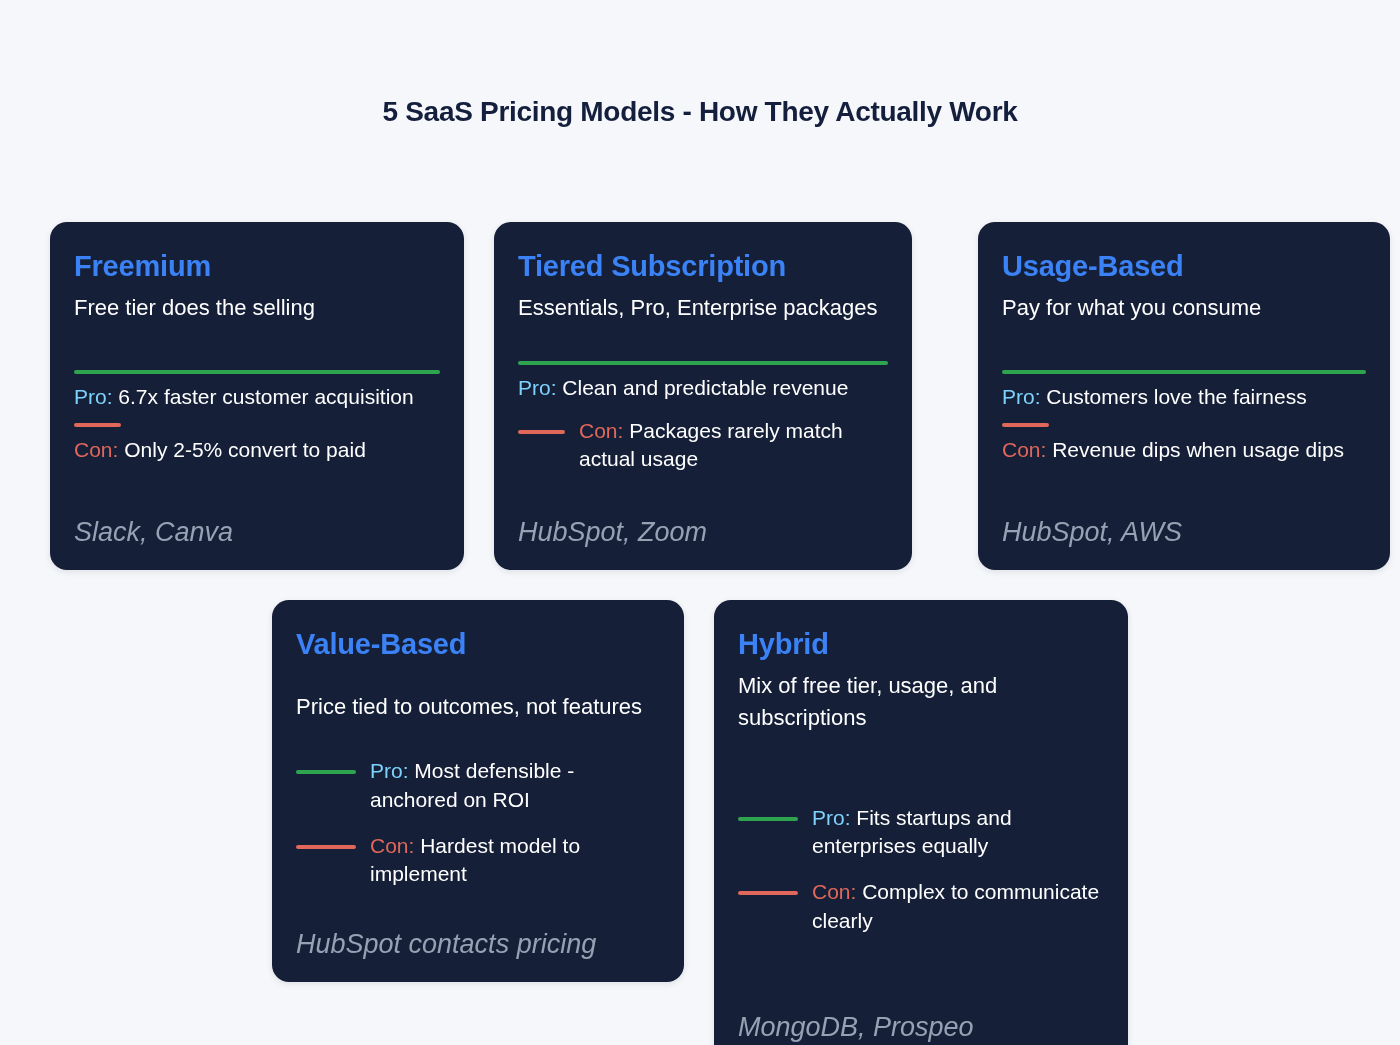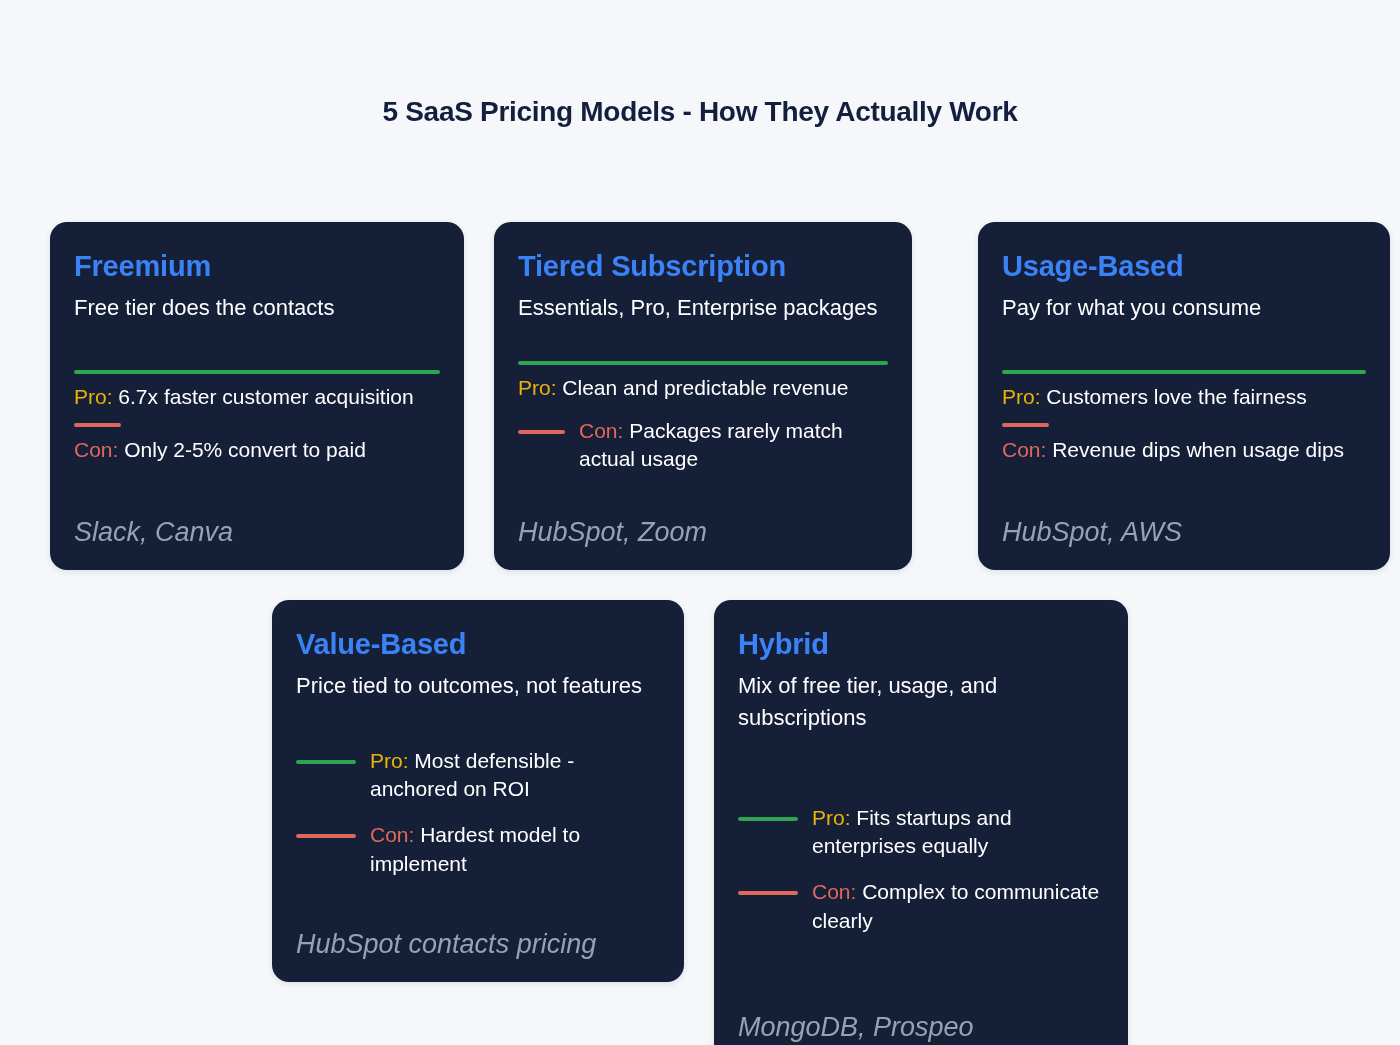--- a/index.html
+++ b/index.html
@@ -75,21 +75,21 @@
   .rule.green { background: #2ea44f; }
   .rule.red   { background: #e0675a; width: 47px; margin-top: 12px; }
 
   .point {
     font-size: 21px;
     line-height: 1.35;
     color: #ffffff;
     margin: 0;
   }
   .point .tag { font-weight: normal; }
-  .tag.pro { color: #eab308; text-align: right; }
+  .tag.pro { color: #7dd3fc; text-align: right; }
   .tag.con { color: #e0675a; }
 
   
   .point-row {
     display: flex;
     align-items: flex-start;
     margin: 0;
   }
   .point-row + .point-row { margin-top: 18px; }
   .dash {
@@ -114,33 +114,33 @@
     font-style: italic;
     color: #97a1b3;
     margin: 0;
     padding-top: 6px;
   }
 
   
   #card-freemium   { left: 50px;  top: 222px; width: 414px; height: 348px; }
   #card-tiered     { left: 494px; top: 222px; width: 418px; height: 348px; }
   #card-usage      { left: 978px; top: 222px; width: 412px; height: 348px; }
-  #card-value      { left: 272px; top: 600px; width: 412px; height: 382px; }
+  #card-value      { left: 272px; top: 600px; width: 412px; height: 382px; gap: 21px; }
   #card-hybrid     { left: 714px; top: 600px; width: 414px; height: 465px; }
 </style>
 </head>
 <body>
 
 <div class="page">
 
   <div class="page-title">5 SaaS Pricing Models - How They Actually Work</div>
 
   <div class="card" id="card-freemium">
     <div class="card-title">Freemium</div>
-    <div class="card-subtitle">Free tier does the contacts</div>
+    <div class="card-subtitle">Free tier does the selling</div>
     <div class="points">
       <div class="rule green"></div>
       <p class="point"><span class="tag pro">Pro:</span> <span>6.7x faster customer acquisition</span></p>
       <div class="rule red"></div>
       <p class="point"><span class="tag con">Con:</span> <span>Only 2-5% convert to paid</span></p>
     </div>
     <div class="card-footer">Slack, Canva</div>
   </div>
 
   <div class="card" id="card-tiered">

